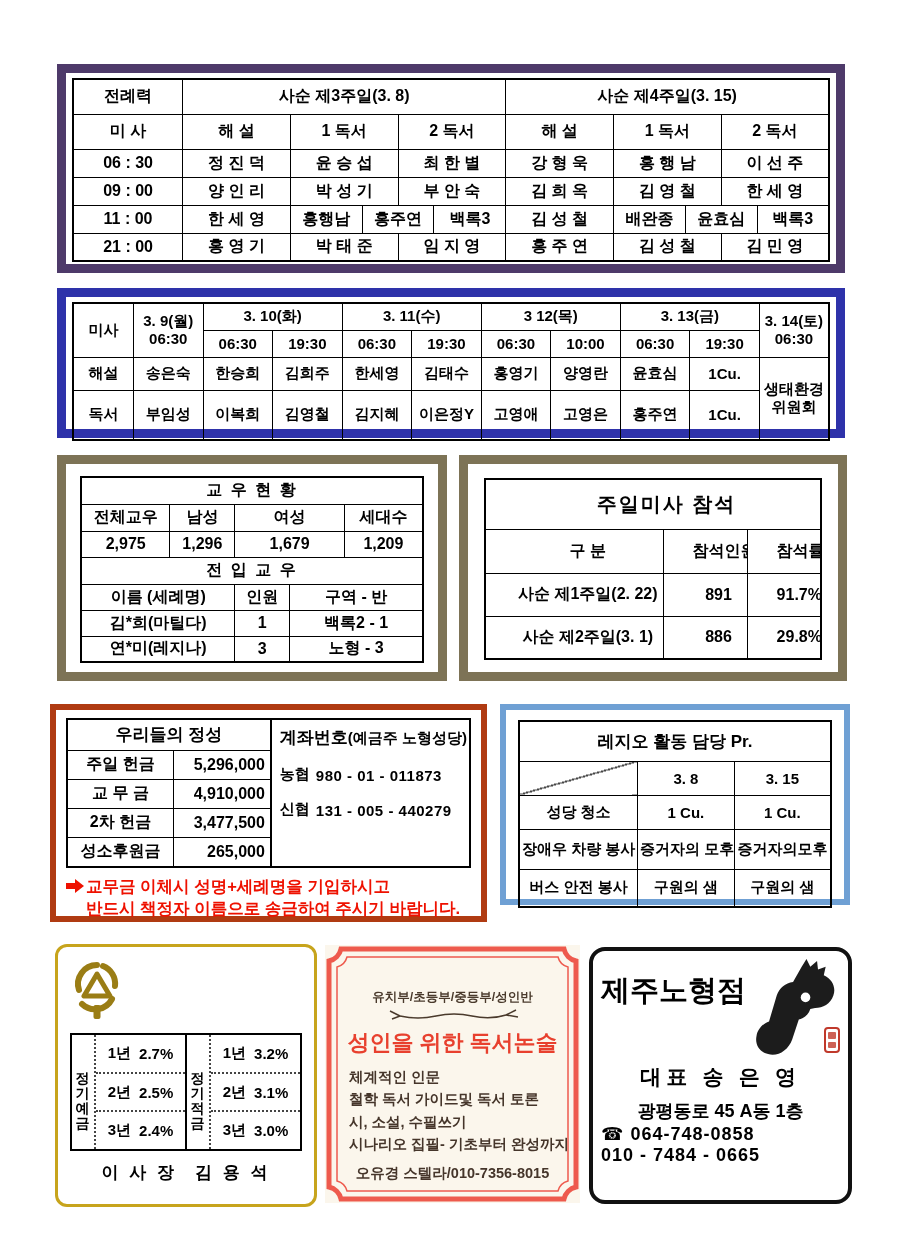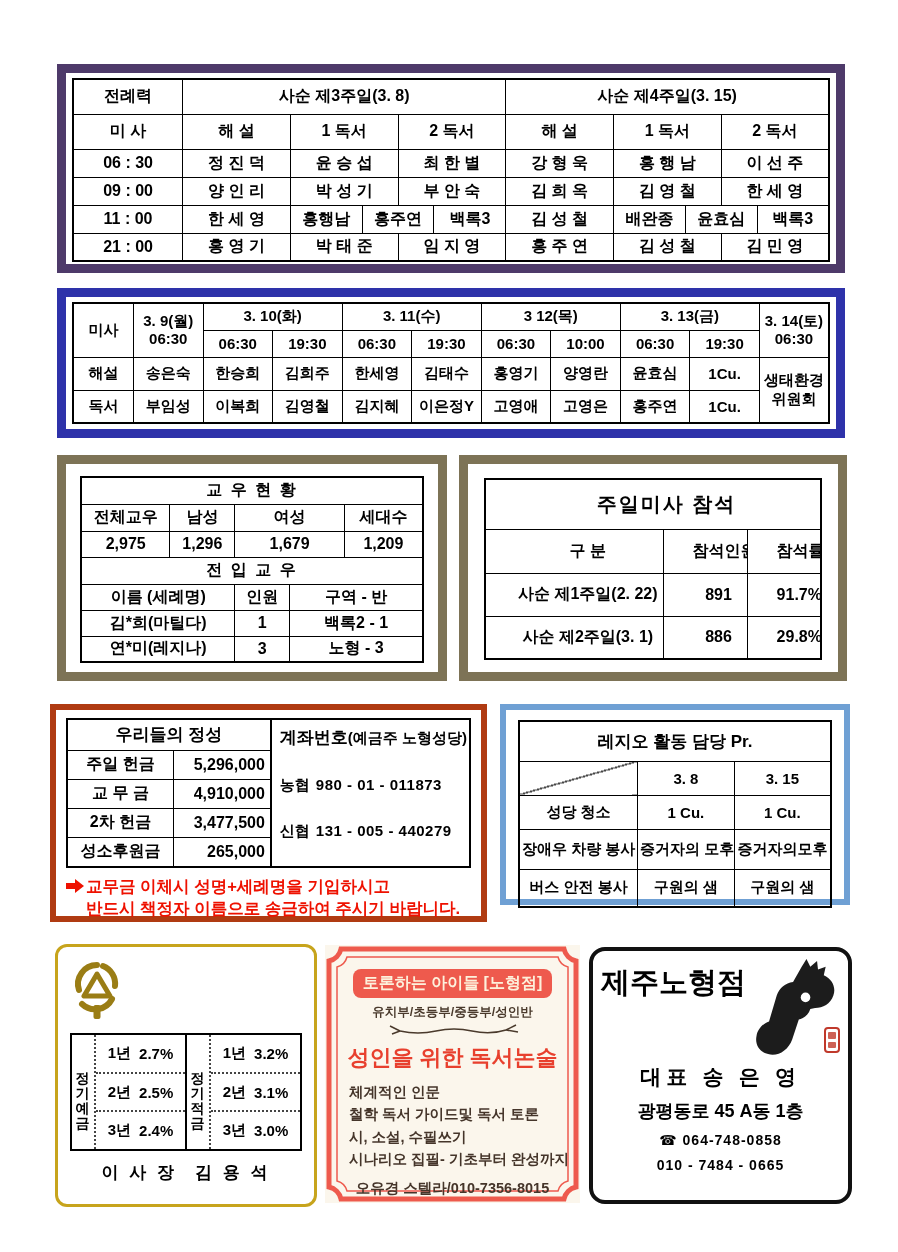--- a/index.html
+++ b/index.html
@@ -28,21 +28,21 @@
   .off-box{border:2px solid #000;display:flex;height:150px;box-sizing:border-box;}
   .off-table{width:218px;border-collapse:collapse;table-layout:fixed;height:100%;}
   .off-table td{border:1px solid #000;font-size:16px;font-weight:600;text-align:center;vertical-align:middle;}
   .off-table td.amt{text-align:right;padding-right:5px;}
   .off-table tr:first-child td{border-top:none;}
   .off-table td:first-child{border-left:none;}
   .off-table tr:last-child td{border-bottom:none;}
   .acct{flex:1;padding:6px 2px 4px 8px;display:flex;flex-direction:column;}
   .acct-title{font-weight:800;font-size:17px;white-space:nowrap;}
   .acct-title .paren{font-size:15px;}
-  .bank-row{display:flex;align-items:flex-start;margin-top:27px;white-space:nowrap;}
+  .bank-row{display:flex;align-items:flex-end;margin-top:16px;white-space:nowrap;}
   .bank-name{font-size:15px;font-weight:600;width:36px;}
   .bank-num{font-size:15px;font-weight:800;letter-spacing:.5px;}
   .notice{margin-top:7px;color:#ee1100;font-weight:800;font-size:16.5px;line-height:1.35;white-space:nowrap;}
   .notice .l2{padding-left:20px;}
   .arrow-icon{display:inline-block;position:relative;width:20px;height:14px;vertical-align:-1px;}
   .arrow-icon i{position:absolute;left:0;top:4px;width:9px;height:6px;background:#ee1100;}
   .arrow-icon b{position:absolute;left:9px;top:0;width:0;height:0;border-left:9px solid #ee1100;
                 border-top:7px solid transparent;border-bottom:7px solid transparent;}
   
   #legio{left:500px;top:704px;width:350px;height:201px;border:6px solid #6fa0d4;padding:10px 12px;}
@@ -64,44 +64,44 @@
             font-size:15px;font-weight:800;border-top:2px dotted #444;}
   .rate-row:first-child{border-top:none;}
   .chairman{margin-top:10px;text-align:center;font-size:17px;font-weight:800;letter-spacing:3px;}
   .chairman .nm{margin-left:18px;}
   
   #ad-ac{left:325px;top:945px;width:255px;height:258px;background:#fbf6ec;padding:0;border:none;}
   #ad-ac .ticket-frame{position:absolute;left:0;top:0;}
   .ac-content{position:relative;z-index:2;text-align:center;padding-top:24px;}
   .ac-badge{display:inline-block;background:#ee5a4d;color:#fdf1dc;font-weight:800;font-size:16px;
             padding:4px 10px;border-radius:8px;white-space:nowrap;}
-  .ac-sub{margin-top:6px;font-size:12.5px;font-weight:700;color:#4a3a2c;}
+  .ac-sub{margin-top:20px;font-size:12.5px;font-weight:700;color:#4a3a2c;}
   .ac-div{margin-top:2px;}
   .ac-head{margin-top:2px;font-size:22px;font-weight:800;color:#e8402e;white-space:nowrap;}
   .ac-lines{margin-top:8px;text-align:left;padding:0 24px;font-size:14.5px;font-weight:800;
             color:#45352a;line-height:1.55;white-space:nowrap;}
   .ac-contact{margin-top:8px;font-size:14.5px;font-weight:800;color:#45352a;}
   
   #ad-rest{left:589px;top:947px;width:263px;height:257px;border:4px solid #111;border-radius:16px;padding:6px 8px;}
   .rest-top{display:flex;}
   .rest-left{width:152px;}
   .brand-row{display:flex;align-items:center;gap:4px;margin-top:4px;}
   .brand-sq{width:36px;height:36px;background:#111;border-radius:6px;flex:0 0 auto;position:relative;}
   .brand-txt{font-family:"Liberation Serif","DejaVu Serif",serif;font-size:33px;font-weight:900;line-height:1;}
   .brand-sub{font-size:12px;font-weight:800;line-height:1.05;}
   .rest-branch{font-family:"Liberation Serif","DejaVu Serif",serif;font-size:29px;font-weight:900;
-               margin-top:6px;white-space:nowrap;}
+               margin-top:14px;white-space:nowrap;}
   .rest-right{flex:1;position:relative;}
   .seal{position:absolute;right:2px;bottom:8px;width:16px;height:26px;border:2px solid #c0392b;
         border-radius:4px;display:flex;flex-direction:column;gap:3px;padding:3px 2px;box-sizing:border-box;}
   .seal i{display:block;height:7px;background:#c0392b;opacity:.8;border-radius:1px;}
   .rest-owner{text-align:center;font-family:"Liberation Serif","DejaVu Serif",serif;font-size:21px;
               font-weight:900;letter-spacing:5px;margin-top:2px;white-space:nowrap;}
   .rest-addr{text-align:center;font-size:18px;font-weight:600;margin-top:8px;white-space:nowrap;}
-  .rest-tel{text-align:center;font-size:14px;font-weight:700;letter-spacing:1px;white-space:nowrap;margin-top:9px;}
+  .rest-tel{text-align:left;font-size:18px;font-weight:700;letter-spacing:1px;white-space:nowrap;}
 </style>
 </head>
 <body>
 
 <div class="page">
 
   <div class="frame" id="liturgy">
     <table class="t">
       <colgroup>
         <col style="width:14.5%">
@@ -231,21 +231,21 @@
         <td>김태수</td>
         <td>홍영기</td>
         <td>양영란</td>
         <td>윤효심</td>
         <td>1Cu.</td>
         <td rowspan="2" class="stack">
           <span>생태환경</span>
           <span>위원회</span>
         </td>
       </tr>
-      <tr style="height:33px">
+      <tr style="height:50px">
         <td>독서</td>
         <td>부임성</td>
         <td>이복희</td>
         <td>김영철</td>
         <td>김지혜</td>
         <td>이은정Y</td>
         <td>고영애</td>
         <td>고영은</td>
         <td>홍주연</td>
         <td>1Cu.</td>
@@ -465,21 +465,20 @@
       <span>이 사 장</span><span class="nm">김 용 석</span>
     </div>
   </div>
 
   <div class="frame" id="ad-ac">
     <svg class="ticket-frame" width="255" height="258" viewBox="0 0 255 258">
       <path d="M16 4 L239 4 A16 16 0 0 0 251 16 L251 242 A16 16 0 0 0 239 254 L16 254 A16 16 0 0 0 4 242 L4 16 A16 16 0 0 0 16 4 Z" fill="none" stroke="#ee5a4d" stroke-width="5"></path>
       <path d="M22 12 L233 12 A14 14 0 0 0 243 22 L243 236 A14 14 0 0 0 233 246 L22 246 A14 14 0 0 0 12 236 L12 22 A14 14 0 0 0 22 12 Z" fill="none" stroke="#ee5a4d" stroke-width="1.5"></path>
     </svg>
     <div class="ac-content">
-      <span class="ac-badge">토론하는 아이들 [노형점]</span>
       <div class="ac-sub">유치부/초등부/중등부/성인반</div>
       <div class="ac-div">
         <svg width="150" height="14" viewBox="0 0 150 14">
           <path d="M12 3 L22 8 M14 11 L22 8" stroke="#4a3a2c" stroke-width="1.5" fill="none"></path>
           <path d="M22 8 Q40 12 58 8 T94 8 T128 7" stroke="#4a3a2c" stroke-width="1.5" fill="none"></path>
           <path d="M138 2 L128 7 M140 9 L128 7" stroke="#4a3a2c" stroke-width="1.5" fill="none"></path>
         </svg>
       </div>
       <div class="ac-head">성인을 위한 독서논술</div>
       <div class="ac-lines">

